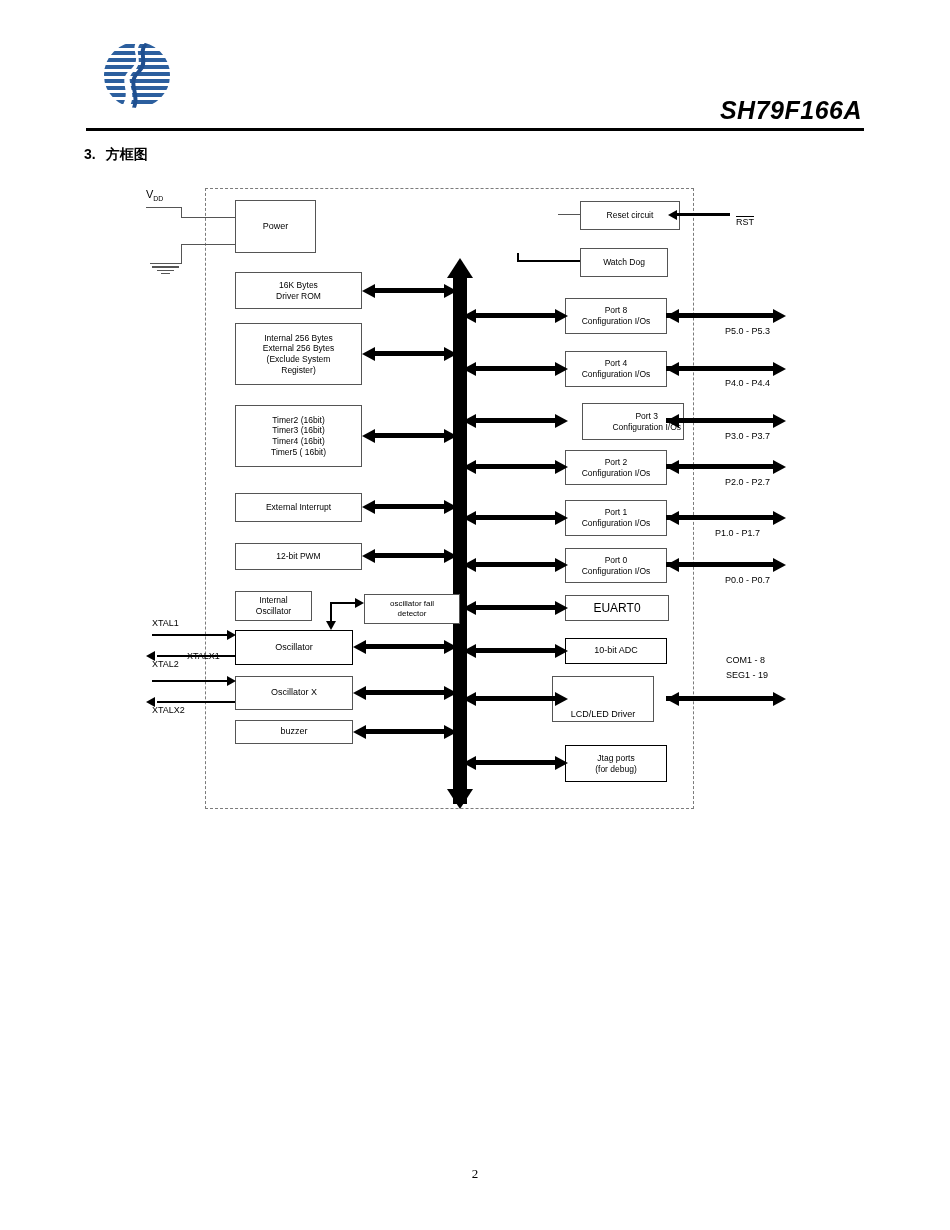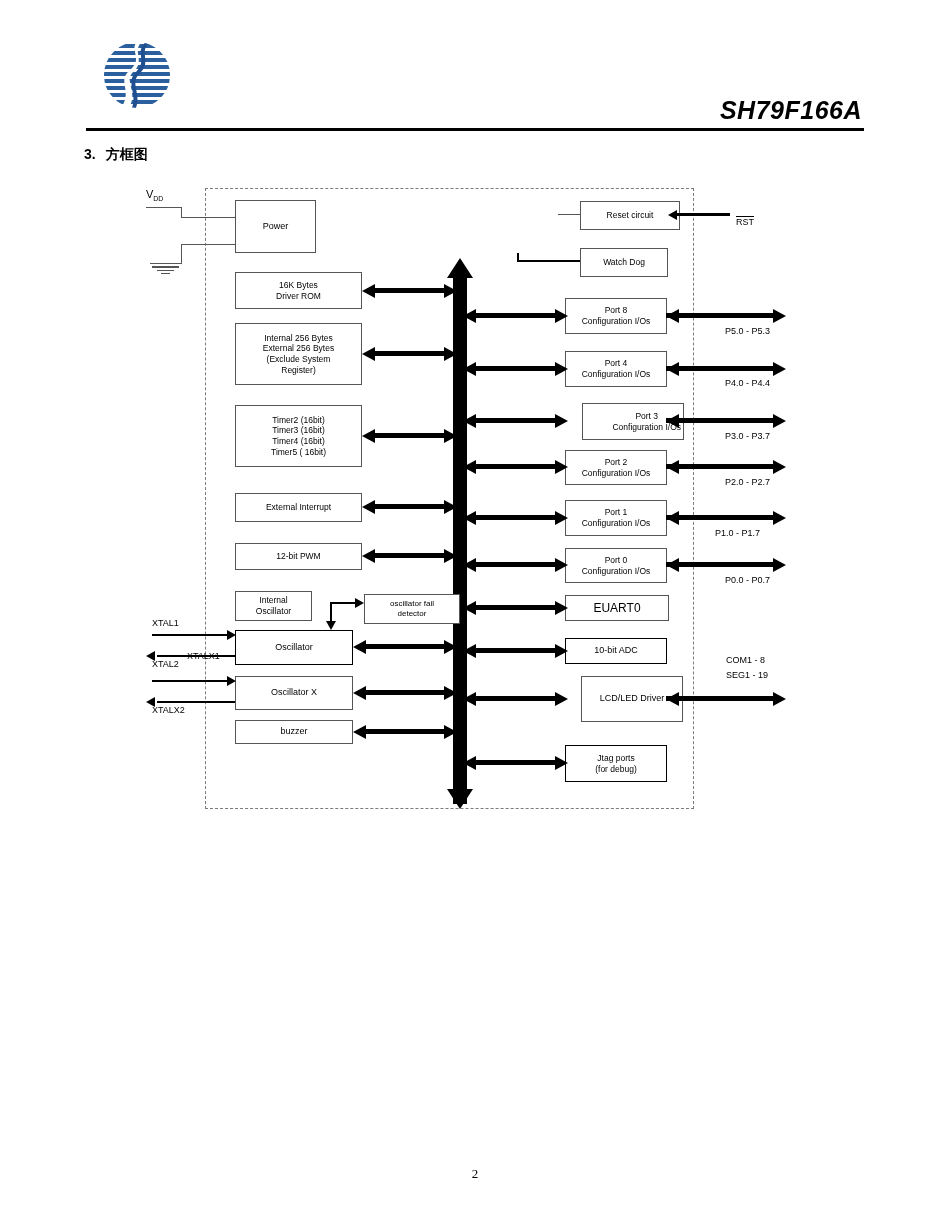--- a/index.html
+++ b/index.html
@@ -408,21 +408,21 @@
 
     <div class="bx thick" style="left:565px;top:638px;width:102px;height:26px;font-size:9px;">
       <span>10-bit ADC</span>
     </div>
     <div class="arrow" style="left:463px;top:643px;width:105px;height:16px;">
       <div class="shaft" style="left:11px;top:5px;width:83px;height:5px;"></div>
       <div class="head l" style="left:0px;top:1px;"></div>
       <div class="head r" style="left:92px;top:1px;"></div>
     </div>
 
-    <div class="bx" style="left:581px;top:676px;width:102px;height:46px;font-size:9px;">
+    <div class="bx" style="left:552px;top:676px;width:102px;height:46px;font-size:9px;align-items:flex-end;">
       <span>LCD/LED Driver</span>
     </div>
     <div class="arrow" style="left:463px;top:691px;width:105px;height:16px;">
       <div class="shaft" style="left:11px;top:5px;width:83px;height:5px;"></div>
       <div class="head l" style="left:0px;top:1px;"></div>
       <div class="head r" style="left:92px;top:1px;"></div>
     </div>
     <div class="arrow" style="left:666px;top:691px;width:122px;height:16px;">
       <div class="shaft" style="left:0px;top:5px;width:110px;height:5px;"></div>
       <div class="head l" style="left:0px;top:1px;"></div>

